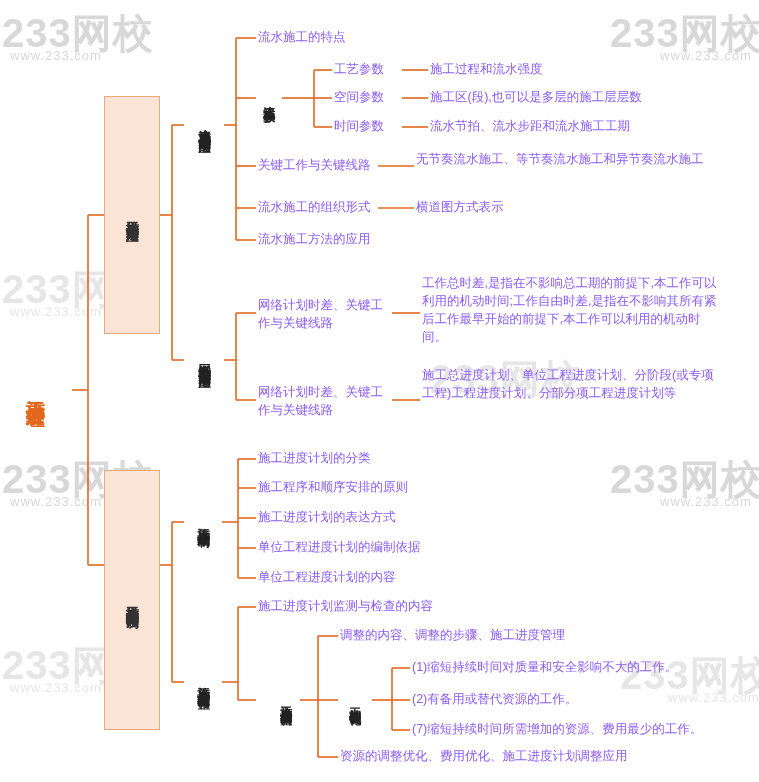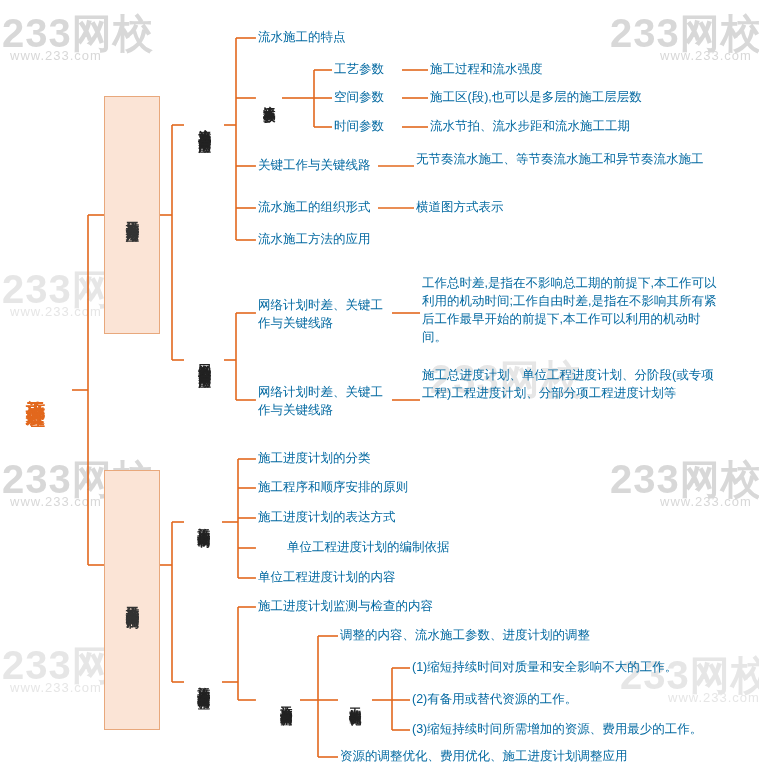--- a/index.html
+++ b/index.html
@@ -67,21 +67,21 @@
     font-weight: bold;
     letter-spacing: 1px;
     color: #222;
   }
   .vlabel.small { font-size: 12px; }
   
   .leaf {
     font-size: 12.5px;
     text-align: left;
     justify-content: flex-start;
-    color: #0369a1;
+    color: #8b5cf6;
   }
   .leaf.wrap { line-height: 1.45; }
 </style>
 </head>
 <body>
 
 <div>
   <div class="wm wm-big" style="left:2px;top:6px;">233网校</div>
   <div class="wm wm-sub" style="left:10px;top:48px;">www.233.com</div>
 
@@ -215,30 +215,30 @@
 
   <div class="node leaf wrap" style="left:258px; top:290px; width:132px; height:48px; align-items:center;">网络计划时差、关键工作与关键线路</div>
   <div class="node leaf wrap" style="left:422px; top:274px; width:300px; height:82px; align-items:flex-start;">工作总时差,是指在不影响总工期的前提下,本工作可以利用的机动时间;工作自由时差,是指在不影响其所有紧后工作最早开始的前提下,本工作可以利用的机动时间。</div>
 
   <div class="node leaf wrap" style="left:258px; top:377px; width:132px; height:48px; align-items:center;">网络计划时差、关键工作与关键线路</div>
   <div class="node leaf wrap" style="left:422px; top:366px; width:300px; height:68px; align-items:flex-start;">施工总进度计划、单位工程进度计划、分阶段(或专项工程)工程进度计划、分部分项工程进度计划等</div>
 
   <div class="node leaf" style="left:258px; top:450px; width:240px; height:18px;">施工进度计划的分类</div>
   <div class="node leaf" style="left:258px; top:509px; width:260px; height:18px;">施工进度计划的表达方式</div>
   <div class="node leaf" style="left:258px; top:479px; width:260px; height:18px;">施工程序和顺序安排的原则</div>
-  <div class="node leaf" style="left:258px; top:539px; width:280px; height:18px;margin-left:29px;">单位工程进度计划的编制依据</div>
+  <div class="node leaf" style="left:258px; top:539px; width:280px; height:18px;">单位工程进度计划的编制依据</div>
   <div class="node leaf" style="left:258px; top:569px; width:280px; height:18px;">单位工程进度计划的内容</div>
 
   <div class="node leaf" style="left:258px; top:598px; width:300px; height:18px;">施工进度计划监测与检查的内容</div>
 
   <div class="node vlabel small" style="left:272px; top:640px; width:28px; height:120px;">施工进度计划的调整</div>
 
-  <div class="node leaf" style="left:340px; top:627px; width:300px; height:18px;">调整的内容、流水施工参数、进度计划的调整</div>
+  <div class="node leaf" style="left:340px; top:627px; width:300px; height:18px;">调整的内容、调整的步骤、施工进度管理</div>
 
   <div class="node vlabel small" style="left:340px; top:666px; width:30px; height:70px;">工期的调整优化</div>
 
   <div class="node leaf" style="left:412px; top:659px; width:320px; height:18px;">(1)缩短持续时间对质量和安全影响不大的工作。</div>
   <div class="node leaf" style="left:412px; top:691px; width:320px; height:18px;">(2)有备用或替代资源的工作。</div>
-  <div class="node leaf" style="left:412px; top:721px; width:330px; height:18px;">(3)缩短持续时间所需增加的资源、费用最少的工作。</div>
+  <div class="node leaf" style="left:412px; top:721px; width:330px; height:18px;">(7)缩短持续时间所需增加的资源、费用最少的工作。</div>
 
   <div class="node leaf" style="left:340px; top:748px; width:380px; height:18px;">资源的调整优化、费用优化、施工进度计划调整应用</div>
 
 </div>
 
 </body></html>

